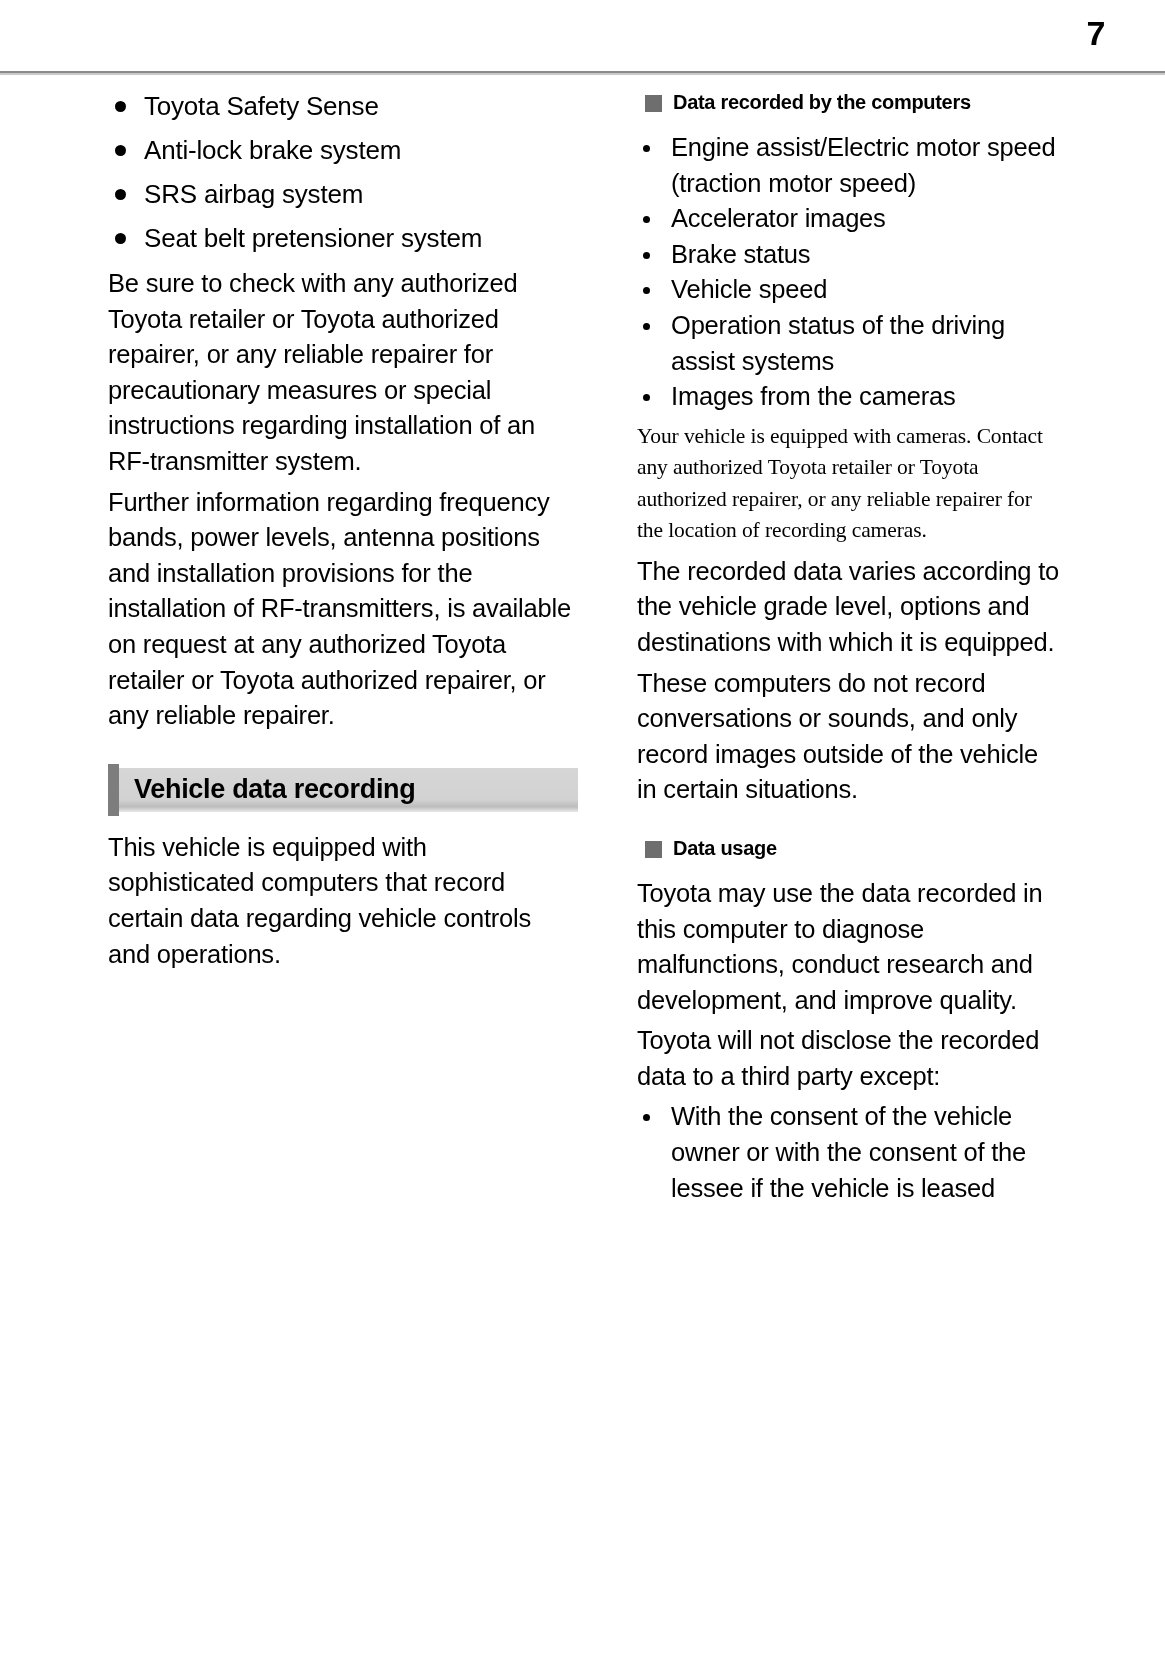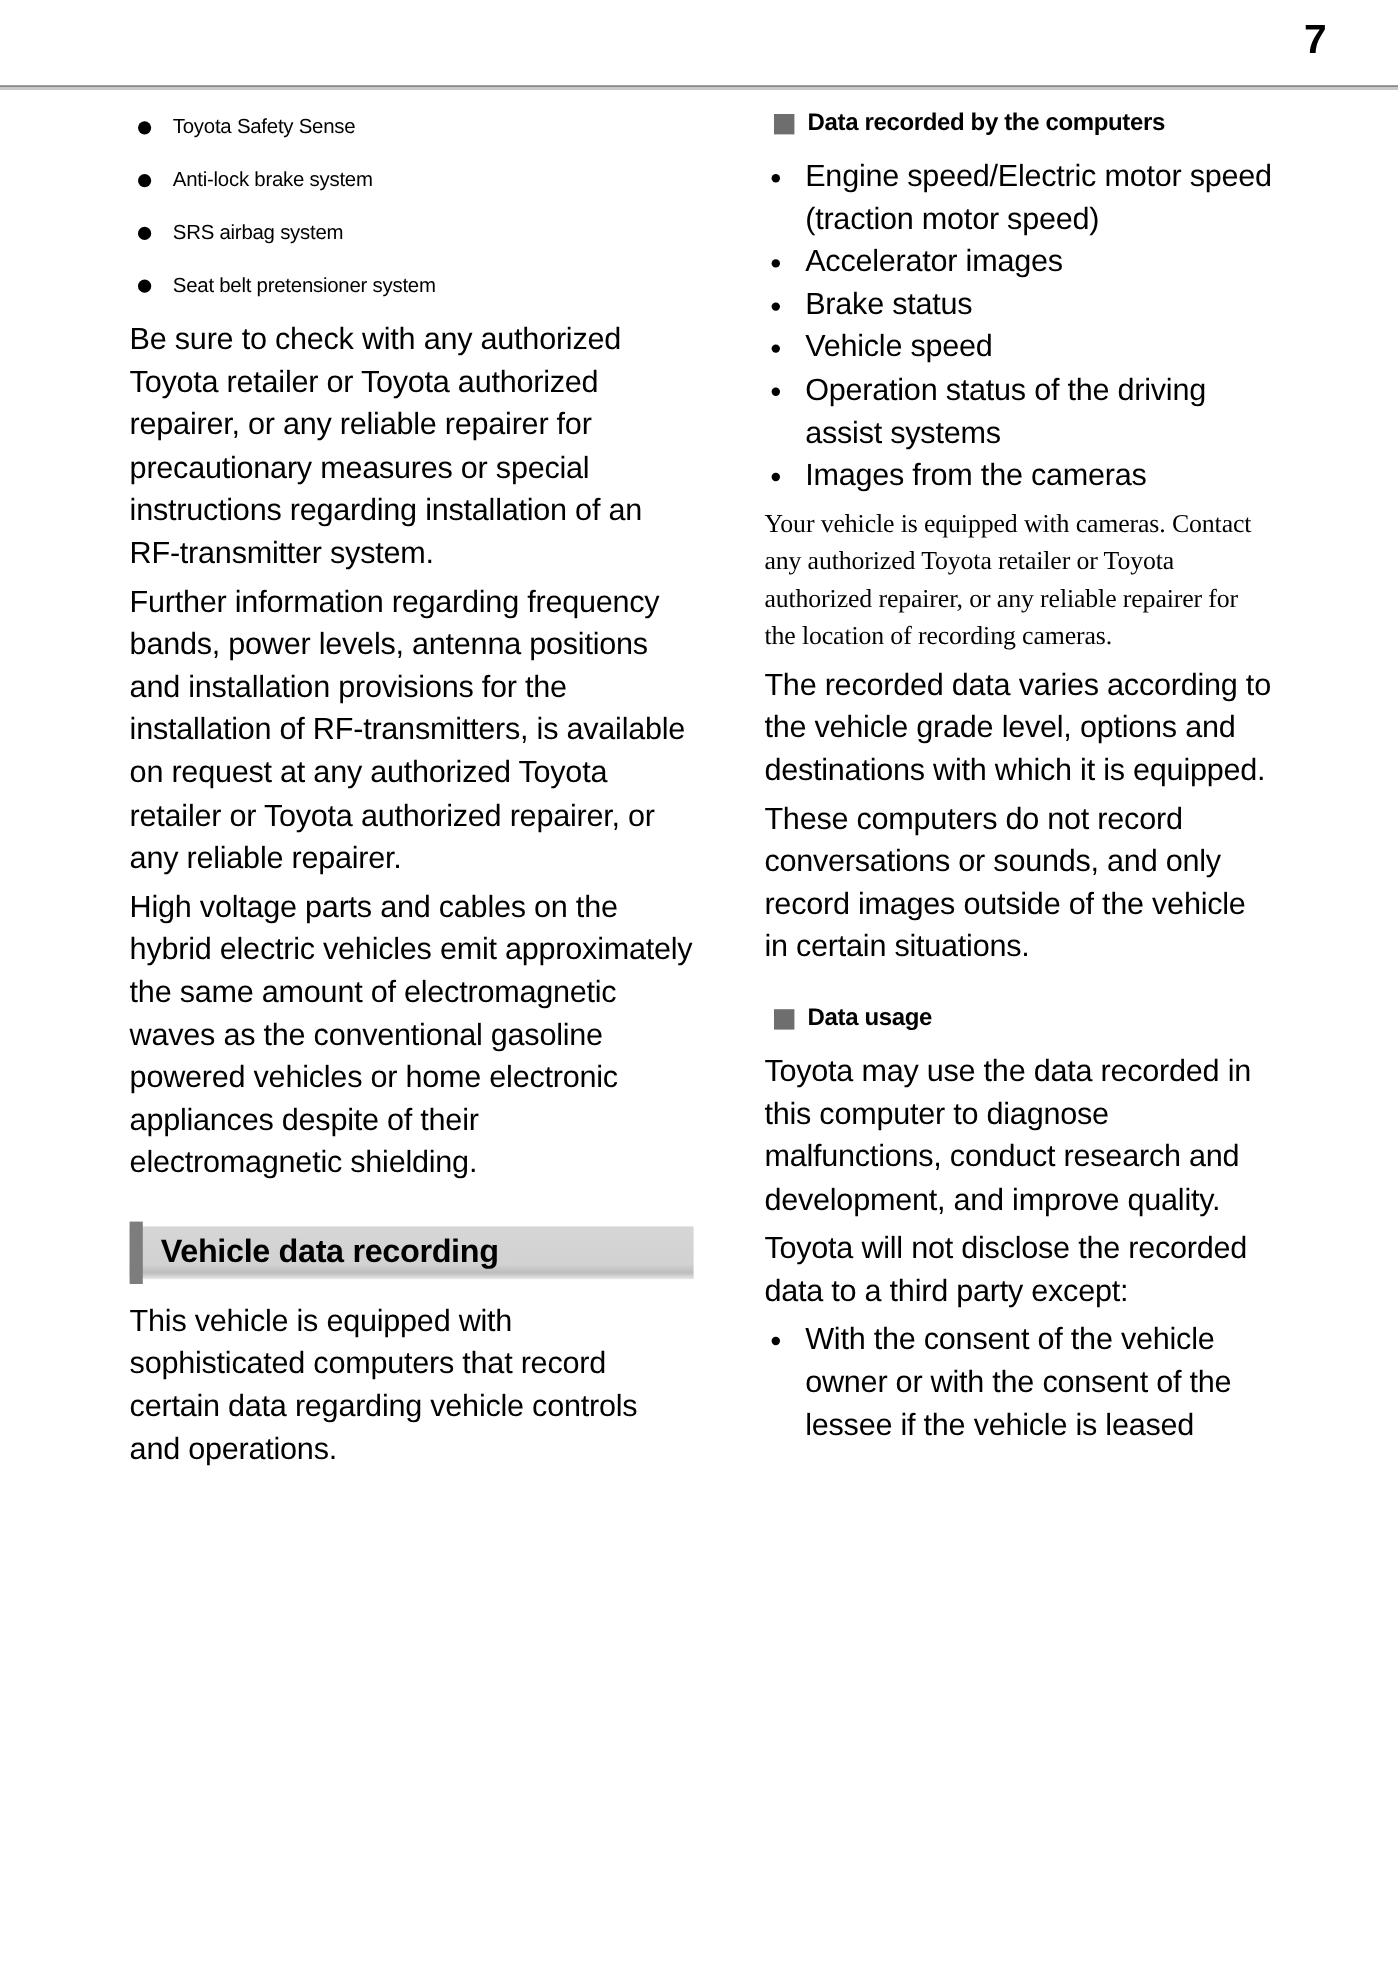--- a/index.html
+++ b/index.html
@@ -78,21 +78,21 @@
 
   
   ul.disc-list {
     list-style: none;
     margin: 0 0 6px 0;
     padding: 0;
   }
   ul.disc-list > li {
     position: relative;
     padding-left: 36px;
-    font-size: 17px;
+    font-size: 26px;
     line-height: 44px;
     letter-spacing: -0.2px;
   }
   ul.disc-list > li .disc-marker {
     position: absolute;
     left: 7px;
     top: 17px;
     width: 11px;
     height: 11px;
     border-radius: 50%;
@@ -193,21 +193,20 @@
         <span>SRS airbag system</span>
       </li>
       <li>
         <span class="disc-marker"></span>
         <span>Seat belt pretensioner system</span>
       </li>
     </ul>
 
     <p class="body-text">Be sure to check with any authorized Toyota retailer or Toyota authorized repairer, or any reliable repairer for precautionary measures or special instructions regarding installation of an RF-transmitter system.</p>
     <p class="body-text">Further information regarding frequency bands, power levels, antenna positions and installation provisions for the installation of RF-transmitters, is available on request at any authorized Toyota retailer or Toyota authorized repairer, or any reliable repairer.</p>
-    <p class="body-text">High voltage parts and cables on the hybrid electric vehicles emit approximately the same amount of electromagnetic waves as the conventional gasoline powered vehicles or home electronic appliances despite of their electromagnetic shielding.</p>
 
     <div class="section-heading">
       <span class="accent-bar"></span>
       <span class="section-title">Vehicle data recording</span>
     </div>
 
     <p class="body-text">This vehicle is equipped with sophisticated computers that record certain data regarding vehicle controls and operations.</p>
 
   </div>
 
@@ -215,21 +214,21 @@
 
     <div class="sub-heading">
       <span class="square-marker"></span>
       <span>Data recorded by the computers</span>
     </div>
 
 
     <ul class="dot-list">
       <li>
         <span class="dot-marker"></span>
-        <span>Engine speed/Electric motor speed (traction motor speed)</span>
+        <span>Engine assist/Electric motor speed (traction motor speed)</span>
       </li>
       <li>
         <span class="dot-marker"></span>
         <span>Accelerator images</span>
       </li>
       <li>
         <span class="dot-marker"></span>
         <span>Brake status</span>
       </li>
       <li>

